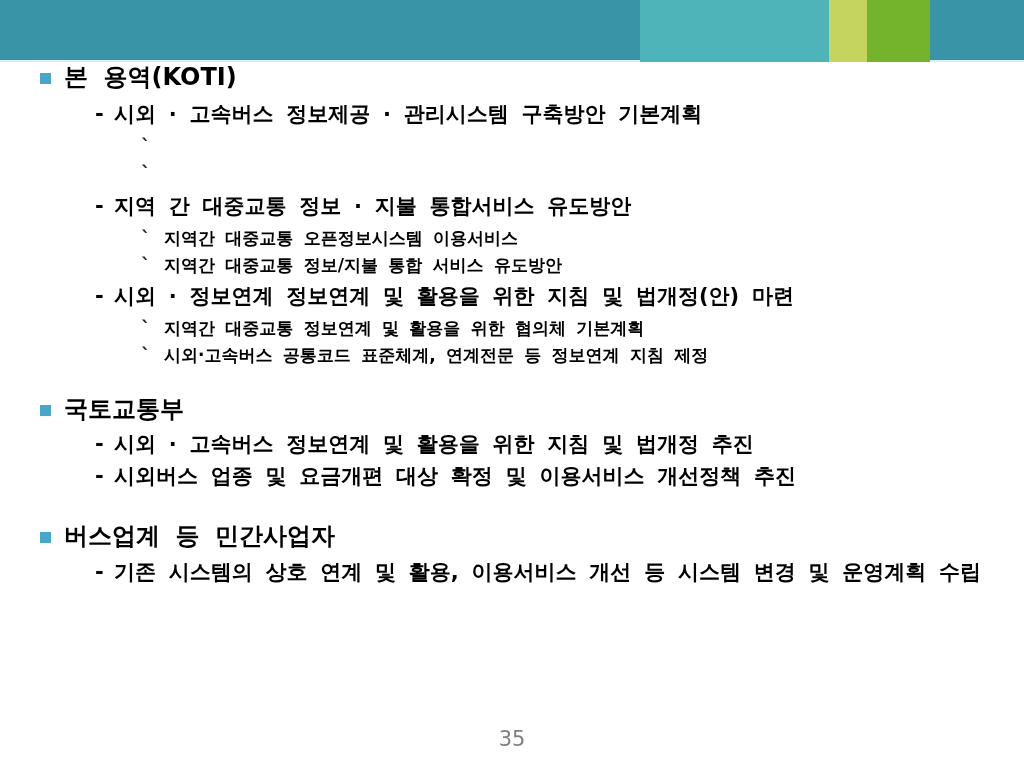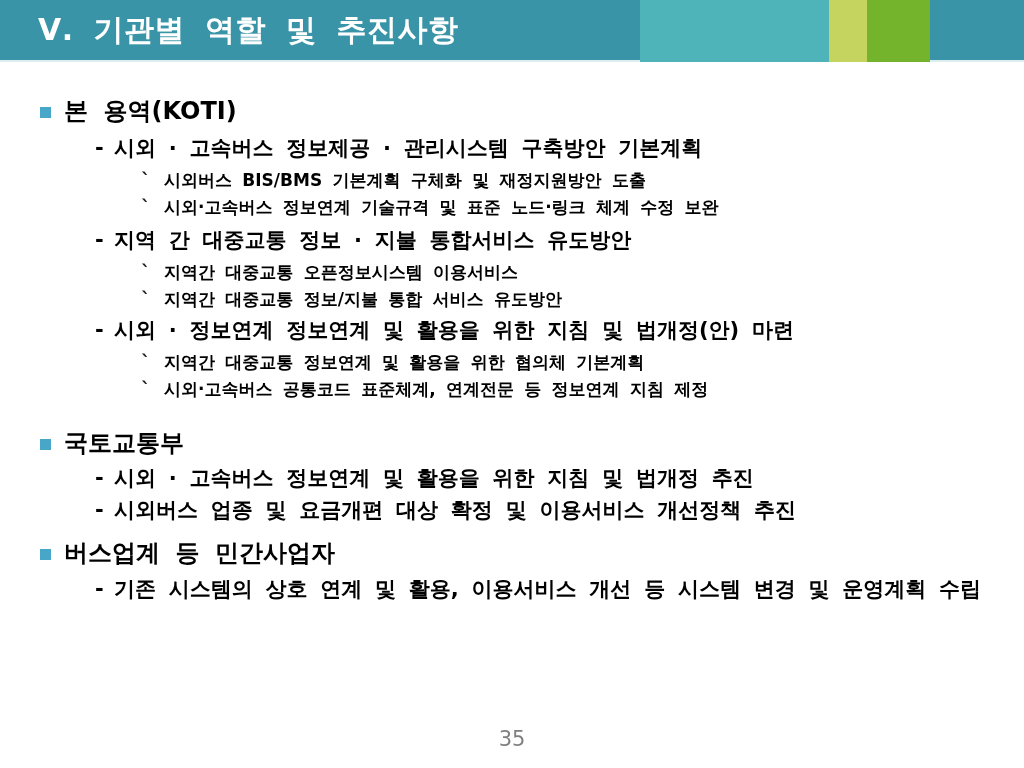--- a/index.html
+++ b/index.html
@@ -55,60 +55,57 @@
   }
   .l2 .dash { width: 19px; flex: none; }
 
   .l3 {
     display: flex; padding-left: 141px;
     font-size: 17px; font-weight: 700; line-height: 24px;
     word-spacing: 0.26em; white-space: nowrap;
   }
   .l3 .tick { width: 23px; flex: none; font-size: 19px; color: #222; }
 
-  .mt34 { margin-top: 34px; } .mt31 { margin-top: 14px; } .mt27 { margin-top: 27px; }
+  .mt34 { } .mt31 { margin-top: 31px; } .mt27 { margin-top: 27px; }
   .mt8 { margin-top: 8px; }   .mt7 { margin-top: 7px; }   .mt6 { margin-top: 6px; }
   .mt5 { margin-top: 5px; }   .mt4 { margin-top: 4px; }   .mt3 { margin-top: 3px; }
 
   .page-num {
     position: absolute; top: 727px; left: 0; width: 1024px;
     text-align: center; font-size: 21px; color: var(--page-num);
   }
 </style>
 </head>
 <body>
 
 <div class="slide">
 
   <div class="header">
     <div class="header-bar"></div>
     <div class="header-strip"></div>
     <div class="accent-block accent-light"></div>
     <div class="accent-block accent-yellow"></div>
     <div class="accent-block accent-green"></div>
-    <div class="slide-title">Ⅴ. 기관별 역할 및 추진사항</div>
   </div>
 
   <div class="content">
 
     <div class="sec-head mt34">
       <span class="sq"></span>
       <span>본 용역(KOTI)</span>
     </div>
     <div class="l2 mt8">
       <span class="dash">-</span>
       <span>시외 · 고속버스 정보제공 · 관리시스템 구축방안 기본계획</span>
     </div>
     <div class="l3 mt6">
       <span class="tick">`</span>
-      <span>시외버스 BIS/BMS 기본계획 구체화 및 재정지원방안 도출</span>
     </div>
     <div class="l3 mt3">
       <span class="tick">`</span>
-      <span>시외·고속버스 정보연계 기술규격 및 표준 노드·링크 체계 수정 보완</span>
     </div>
     <div class="l2 mt7">
       <span class="dash">-</span>
       <span>지역 간 대중교통 정보 · 지불 통합서비스 유도방안</span>
     </div>
     <div class="l3 mt6">
       <span class="tick">`</span>
       <span>지역간 대중교통 오픈정보시스템 이용서비스</span>
     </div>
     <div class="l3 mt3">

